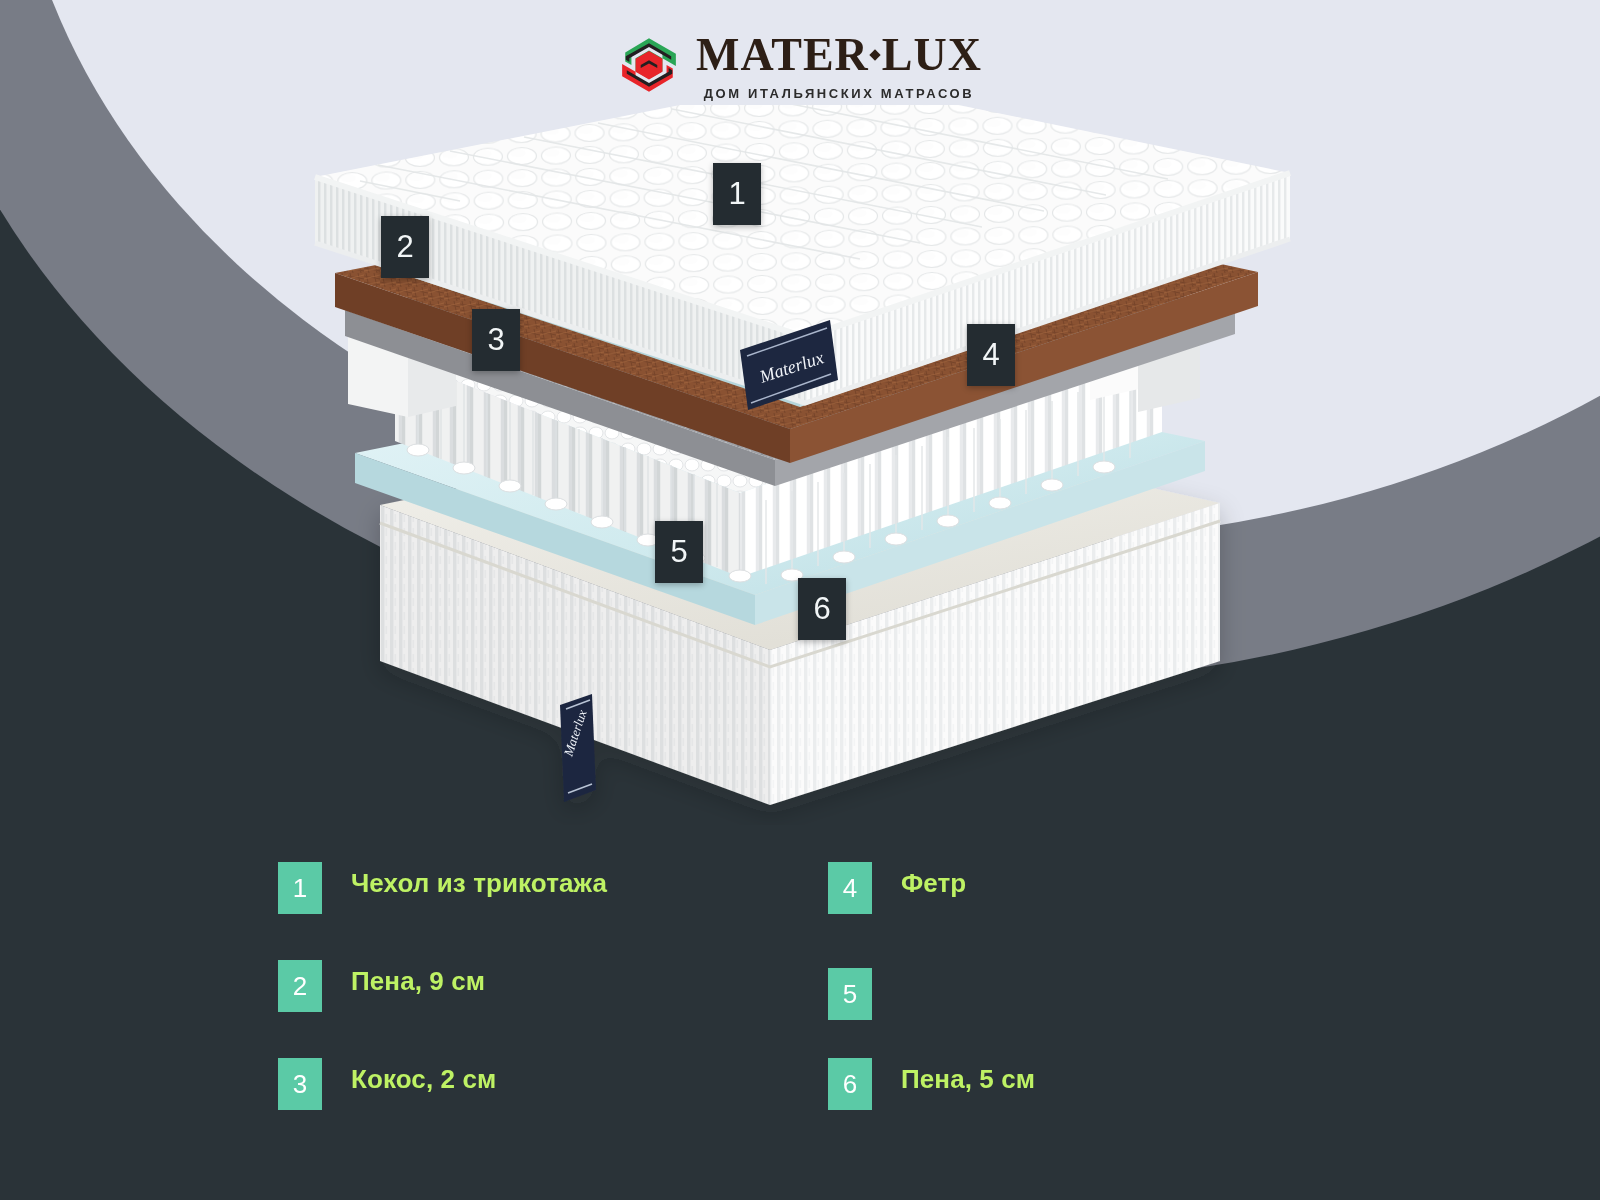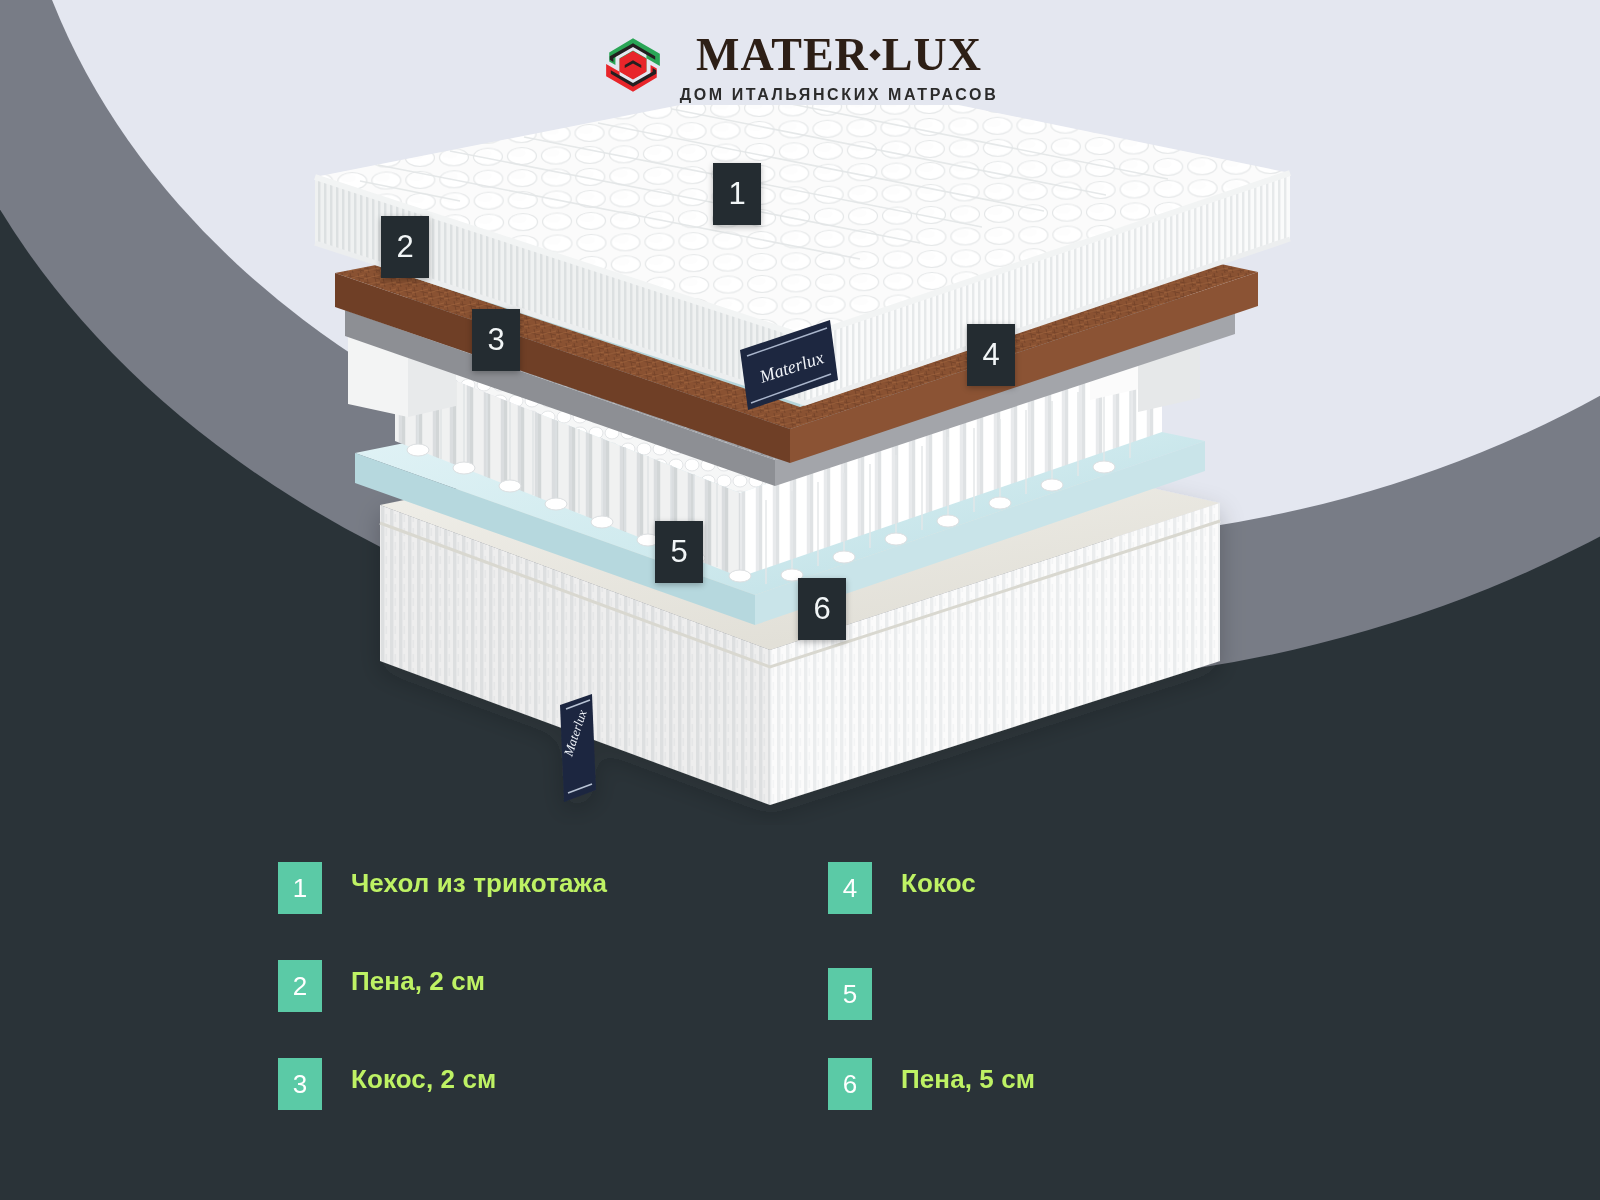--- a/index.html
+++ b/index.html
@@ -37,21 +37,21 @@
     color:#2d1f16;
     white-space:nowrap;
     display:flex;align-items:center;
   }
   #brand-name .diamond{
     display:inline-block;width:8px;height:8px;
     background:#2d1f16;transform:rotate(45deg);
     margin:0 3px 0 2px;
   }
   #brand-tagline{
-    font-size:16px;letter-spacing:2.6px;
+    font-size:13px;letter-spacing:2.6px;
     font-weight:700;color:#2b2b2b;
     margin-top:6px;text-transform:uppercase;
     white-space:nowrap;
   }
 
   
   #illustration{
     position:absolute;left:300px;top:105px;
     width:1000px;height:720px;
   }
@@ -391,35 +391,35 @@
 
     <div class="legend-col">
 
       <div class="legend-item">
         <span class="legend-badge">1</span>
         <span class="legend-label">Чехол из трикотажа</span>
       </div>
 
       <div class="legend-item">
         <span class="legend-badge">2</span>
-        <span class="legend-label">Пена, 2 см</span>
+        <span class="legend-label">Пена, 9 см</span>
       </div>
 
       <div class="legend-item">
         <span class="legend-badge">3</span>
         <span class="legend-label">Кокос, 2 см</span>
       </div>
 
     </div>
 
     <div class="legend-col">
 
       <div class="legend-item">
         <span class="legend-badge">4</span>
-        <span class="legend-label">Кокос</span>
+        <span class="legend-label">Фетр</span>
       </div>
 
       <div class="legend-item two-line">
         <span class="legend-badge">5</span>
       </div>
 
       <div class="legend-item">
         <span class="legend-badge">6</span>
         <span class="legend-label">Пена, 5 см</span>
       </div>

